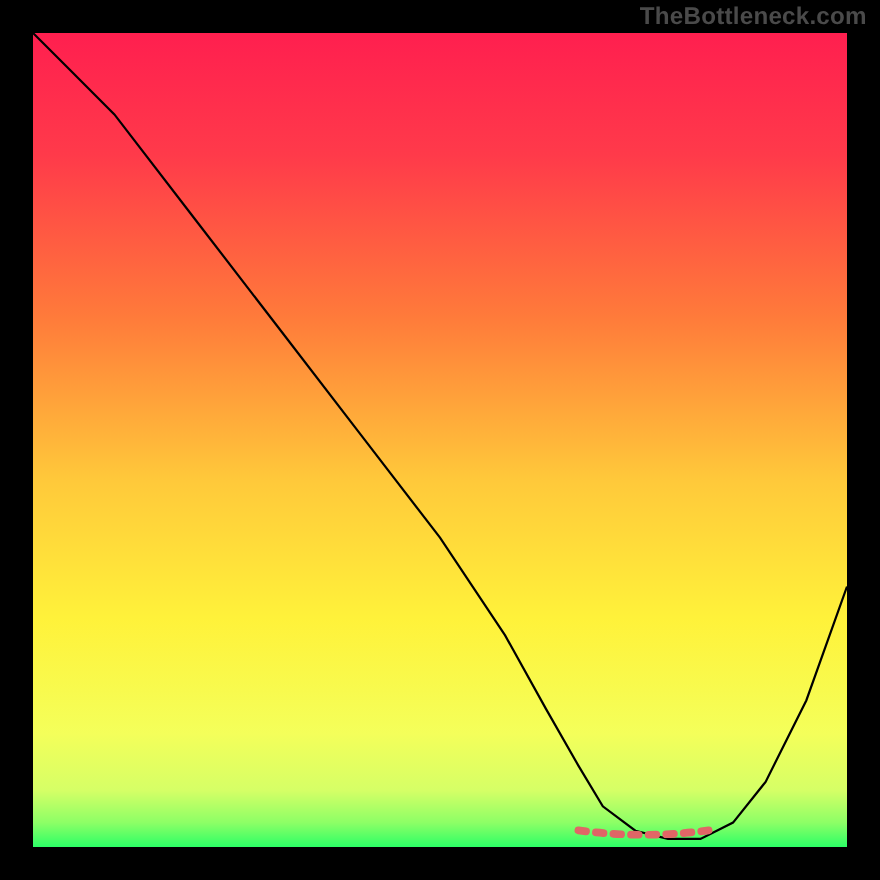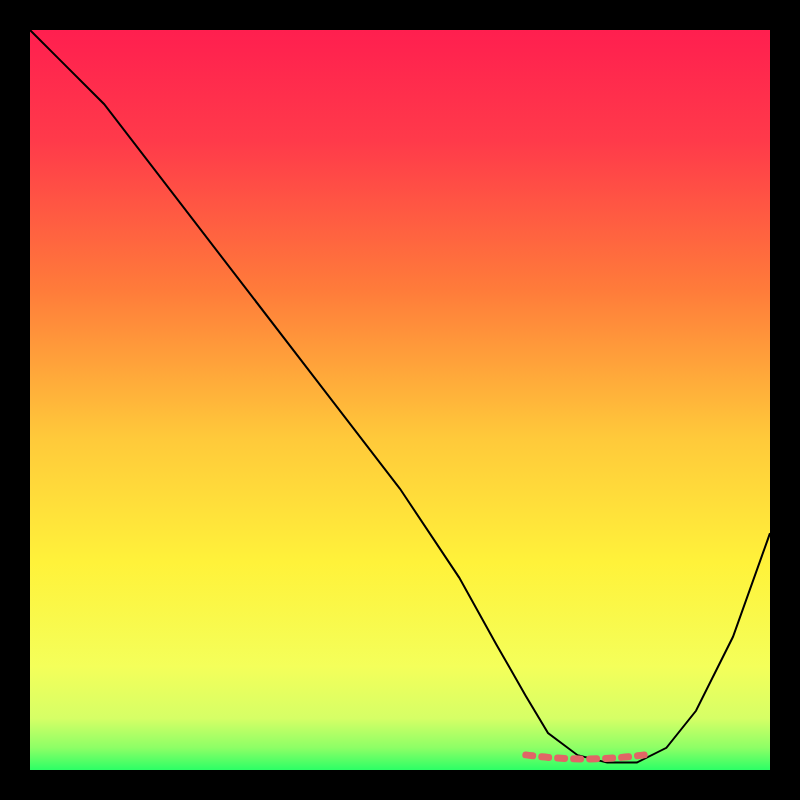--- a/index.html
+++ b/index.html
@@ -38,20 +38,21 @@
   .plot-area svg {
     display: block;
     width: 740px;
     height: 740px;
   }
 </style>
 </head>
 <body>
 
 <div class="frame">
+  <div class="watermark">TheBottleneck.com</div>
 
   <div class="plot-area">
     <svg viewBox="0 0 740 740">
       <defs>
         <linearGradient id="bg-grad" x1="0" y1="0" x2="0" y2="1">
             <stop offset="0%" stop-color="#ff1f4f"></stop>
             <stop offset="15%" stop-color="#ff3a4a"></stop>
             <stop offset="35%" stop-color="#ff7b3a"></stop>
             <stop offset="55.00000000000001%" stop-color="#ffc93a"></stop>
             <stop offset="72%" stop-color="#fff23a"></stop>

